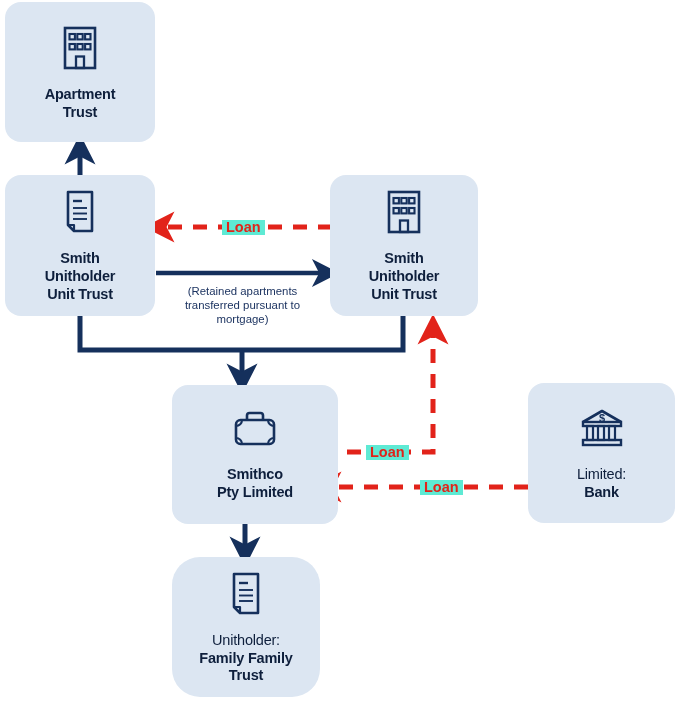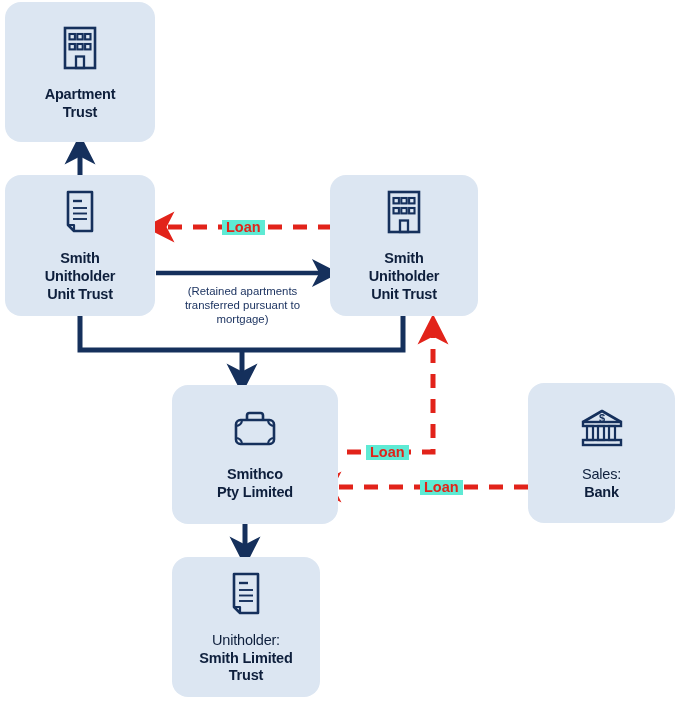--- a/index.html
+++ b/index.html
@@ -201,39 +201,39 @@
         <path d="M7,17 L26,6 L45,17" fill="none" stroke="#15305c" stroke-width="2.6" stroke-linejoin="round"></path>
         <text x="26" y="17" font-family="Liberation Sans, sans-serif" font-size="11" font-weight="bold" fill="#15305c" text-anchor="middle">$</text>
         <rect x="7" y="17" width="38" height="4" fill="none" stroke="#15305c" stroke-width="2.4"></rect>
         <rect x="11" y="21" width="6" height="14" fill="none" stroke="#15305c" stroke-width="2.2"></rect>
         <rect x="22" y="21" width="6" height="14" fill="none" stroke="#15305c" stroke-width="2.2"></rect>
         <rect x="33" y="21" width="6" height="14" fill="none" stroke="#15305c" stroke-width="2.2"></rect>
         <rect x="7" y="35" width="38" height="5" fill="none" stroke="#15305c" stroke-width="2.4"></rect>
       </svg>
     </span>
     <div class="node-label">
-      <span class="light">Sales:</span>
+      <span class="light">Limited:</span>
       <div>Bank</div>
     </div>
   </div>
 
-  <div class="node" style="left:172px; top:557px; width:148px; height:140px;">
+  <div class="node" style="left:172px; top:557px; width:148px; height:140px;border-radius:28px;">
     <span class="node-icon">
       <svg width="46" height="50" viewBox="0 0 46 50">
         <path d="M11,5 L35,5 L35,44 L17,44 L11,38 Z" fill="none" stroke="#15305c" stroke-width="2.6" stroke-linejoin="round"></path>
         <path d="M11,38 L17,38 L17,44" fill="none" stroke="#15305c" stroke-width="2.2" stroke-linejoin="round"></path>
         <line x1="16" y1="14" x2="25" y2="14" stroke="#15305c" stroke-width="2.4"></line>
         <line x1="16" y1="21" x2="30" y2="21" stroke="#15305c" stroke-width="1.9"></line>
         <line x1="16" y1="26.5" x2="30" y2="26.5" stroke="#15305c" stroke-width="1.9"></line>
         <line x1="16" y1="32" x2="30" y2="32" stroke="#15305c" stroke-width="1.9"></line>
       </svg>
     </span>
     <div class="node-label">
       <span class="light">Unitholder:</span>
-      <div>Smith Limited</div>
+      <div>Family Family</div>
       <div>Trust</div>
     </div>
   </div>
 
   <div class="edge-label" style="left:222px; top:220px;">Loan</div>
 
   <div class="edge-note" style="left:155px; top:285px; width:175px;">(Retained apartments
 transferred pursuant to
 mortgage)</div>
 

